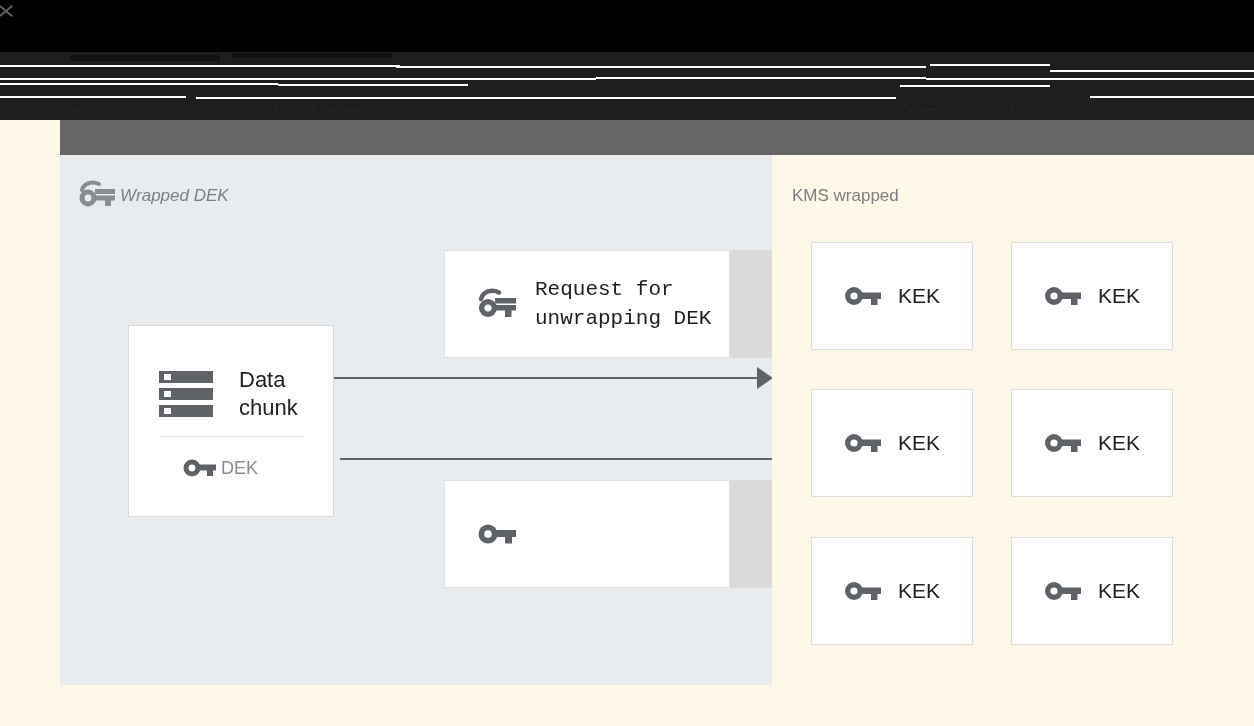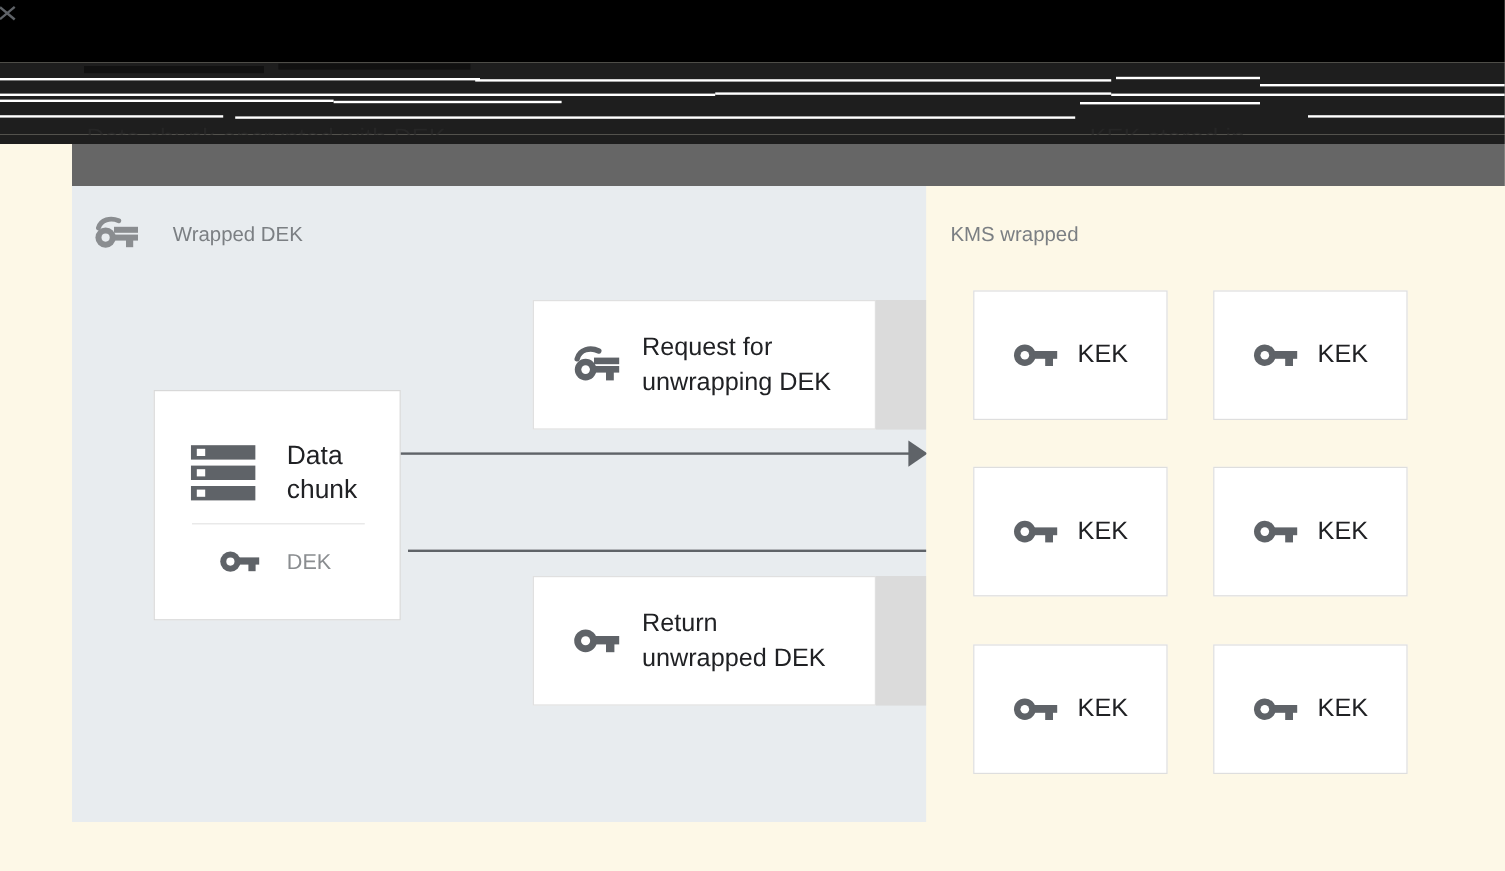--- a/index.html
+++ b/index.html
@@ -86,21 +86,21 @@
     width: 482px; height: 530px;
     background: #fdf8e7;
   }
   .panel-title {
     position: absolute;
     color: #7b7f83;
     font-size: 17px;
     line-height: 20px;
     white-space: nowrap;
   }
-  .panel-left-title  { left: 144px; top: 186px; }
+  .panel-left-title  { left: 120px; top: 186px; font-style: italic; }
   .panel-right-title { left: 792px; top: 186px; }
 
   .panel-left-title-icon {
     position: absolute;
     left: 78px; top: 180px;
     width: 40px; height: 30px;
   }
 
   
   .card {
@@ -133,21 +133,21 @@
     position: absolute;
     left: 31px; top: 110px;
     width: 144px; height: 1px;
     background: #e4e4e4;
   }
   .dc-dek-row {
     position: absolute;
     left: 54px; top: 131px;
     display: flex;
     align-items: center;
-    gap: 22px;
+    gap: 4px;
   }
   .dc-dek-label {
     color: #8a8d90;
     font-size: 18px;
     line-height: 22px;
   }
 
   
   .msg-band {
     position: absolute;
@@ -155,20 +155,21 @@
     width: 328px;
     background: #dbdbdb;
   }
   .msg-band-top    { top: 250px; height: 108px; }
   .msg-band-bottom { top: 480px; height: 108px; }
 
   .card-msg {
     left: 444px;
     width: 286px; height: 108px;
     border-color: #e0e0e0;
+    font-family: Liberation Mono, monospace;
   }
   .card-msg-top    { top: 250px; }
   .card-msg-bottom { top: 480px; }
 
   .msg-inner {
     position: absolute;
     left: 32px; top: 50%;
     transform: translateY(-50%);
     display: flex;
     align-items: center;
@@ -347,22 +348,20 @@
   <div class="card card-msg card-msg-bottom">
     <div class="msg-inner">
       <span>
         <svg class="icon" width="40" height="26" viewBox="0 0 40 26">
           <circle cx="11" cy="13" r="9.5" fill="#5f6368"></circle>
           <circle cx="11" cy="13" r="3.8" fill="#ffffff"></circle>
           <rect x="18" y="9" width="21" height="7" fill="#5f6368"></rect>
           <rect x="28" y="14.5" width="7" height="8" fill="#5f6368"></rect>
         </svg>
       </span>
-      <span class="msg-label">Return
-unwrapped DEK</span>
     </div>
   </div>
 
   <div class="arrow-line arrow-right"></div>
   <div class="arrow-head arrow-head-right"></div>
   <div class="arrow-line arrow-left"></div>
   <div class="arrow-head-left"></div>
 
   <div class="panel-right"></div>
   <div class="panel-title panel-right-title">KMS wrapped</div>

